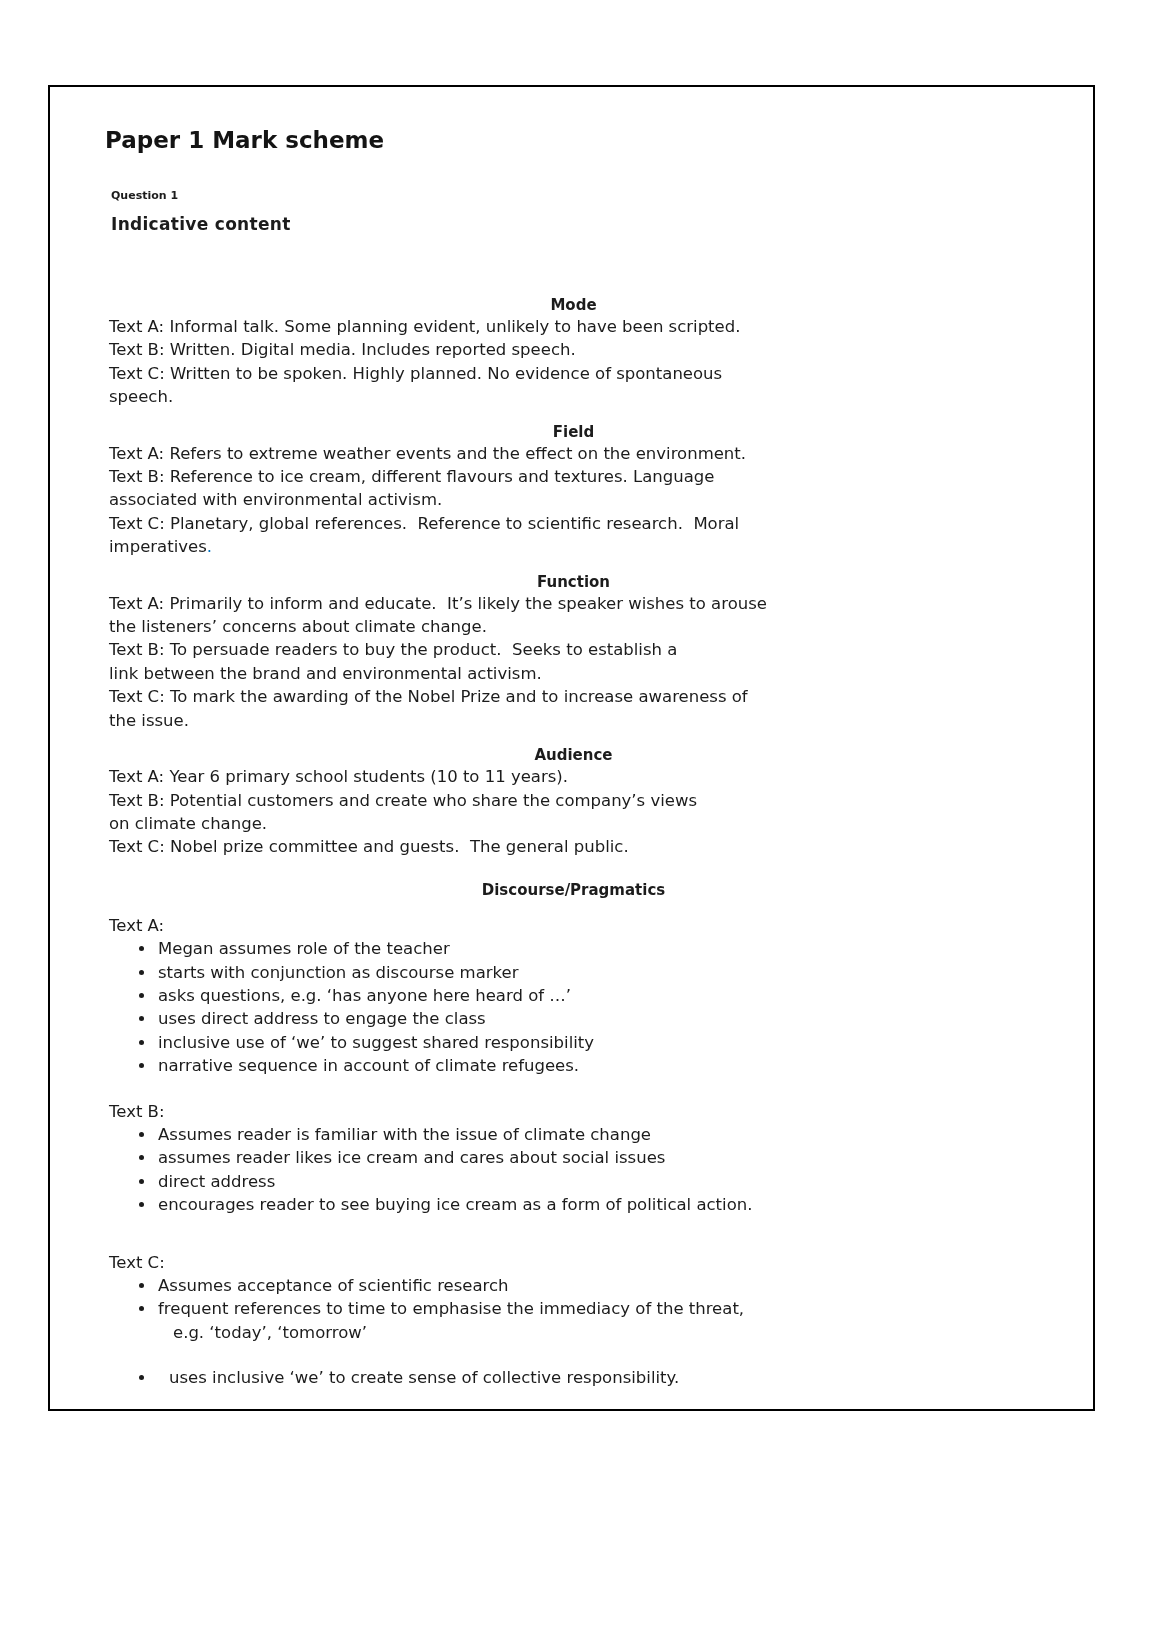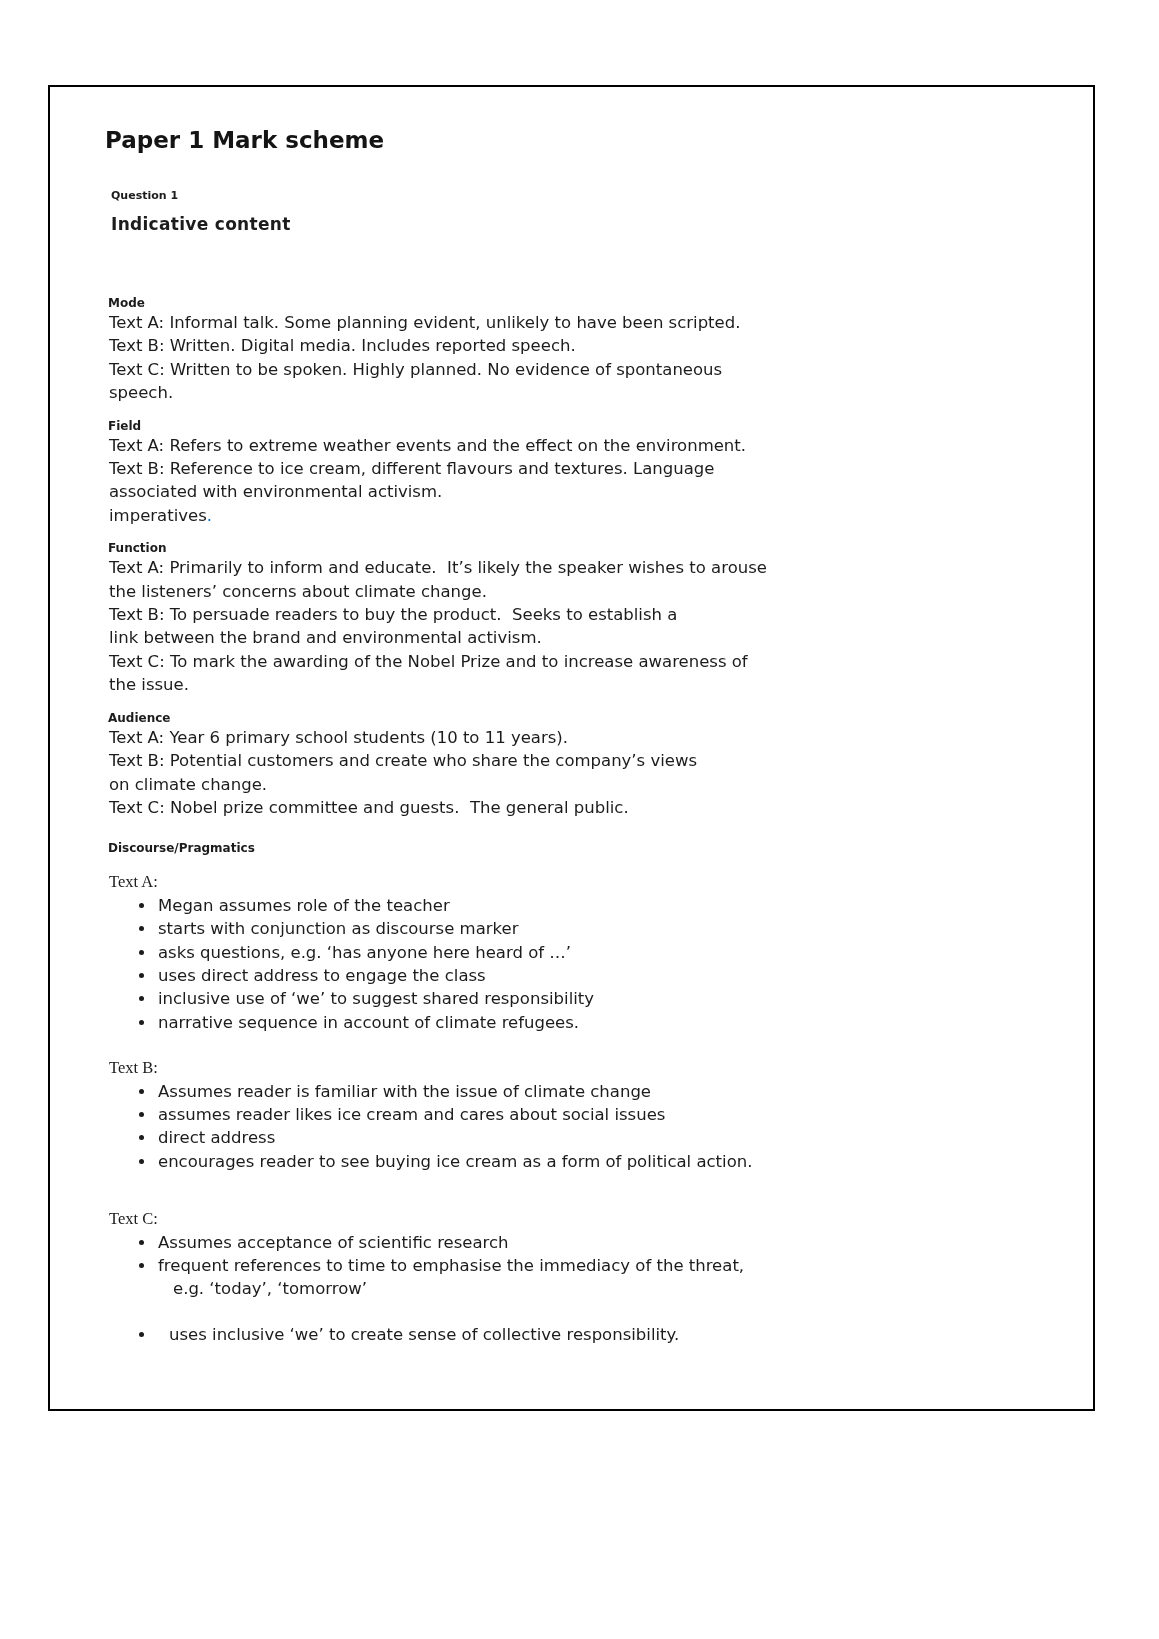--- a/index.html
+++ b/index.html
@@ -29,35 +29,35 @@
     font-weight: bold;
     margin: 0 0 12px 7px;
   }
   .sub-heading {
     font-size: 17px;
     font-weight: bold;
     margin: 0 0 62px 7px;
     letter-spacing: 0.3px;
   }
   .sec-heading {
-    font-size: 12px;
+    font-size: 15px;
     font-weight: bold;
     margin: 14px 0 1px 4px;
+    text-align: center;
   }
   .line {
     margin: 0 0 0 5px;
     font-size: 16.5px;
     line-height: 23.4px;
     white-space: pre-wrap;
   }
   .group-label {
     margin: 0 0 0 5px;
     font-size: 16.5px;
     line-height: 23.4px;
-    font-family: Liberation Serif, serif;
   }
   .gap-a { margin-top: 15px; }
   .gap-b { margin-top: 22px; }
   .gap-c { margin-top: 34px; }
   .disc-heading { margin-top: 22px; margin-bottom: 15px; }
   ul.bullets {
     margin: 0 0 0 5px;
     padding-left: 47px;
     list-style: disc outside;
   }
@@ -92,20 +92,21 @@
     <p class="line">Text B: Written. Digital media. Includes reported speech.</p>
     <p class="line">Text C: Written to be spoken. Highly planned. No evidence of spontaneous</p>
     <p class="line">speech.</p>
   </section>
 
   <section>
     <h4 class="sec-heading">Field</h4>
     <p class="line">Text A: Refers to extreme weather events and the effect on the environment.</p>
     <p class="line">Text B: Reference to ice cream, different flavours and textures. Language</p>
     <p class="line">associated with environmental activism.</p>
+    <p class="line">Text C: Planetary, global references.  Reference to scientific research.  Moral</p>
     <p class="line"><span>imperatives</span><span style="color: rgb(0, 112, 192);">.</span></p>
   </section>
 
   <section>
     <h4 class="sec-heading">Function</h4>
     <p class="line">Text A: Primarily to inform and educate.  It’s likely the speaker wishes to arouse</p>
     <p class="line">the listeners’ concerns about climate change.</p>
     <p class="line">Text B: To persuade readers to buy the product.  Seeks to establish a</p>
     <p class="line">link between the brand and environmental activism.</p>
     <p class="line">Text C: To mark the awarding of the Nobel Prize and to increase awareness of</p>

